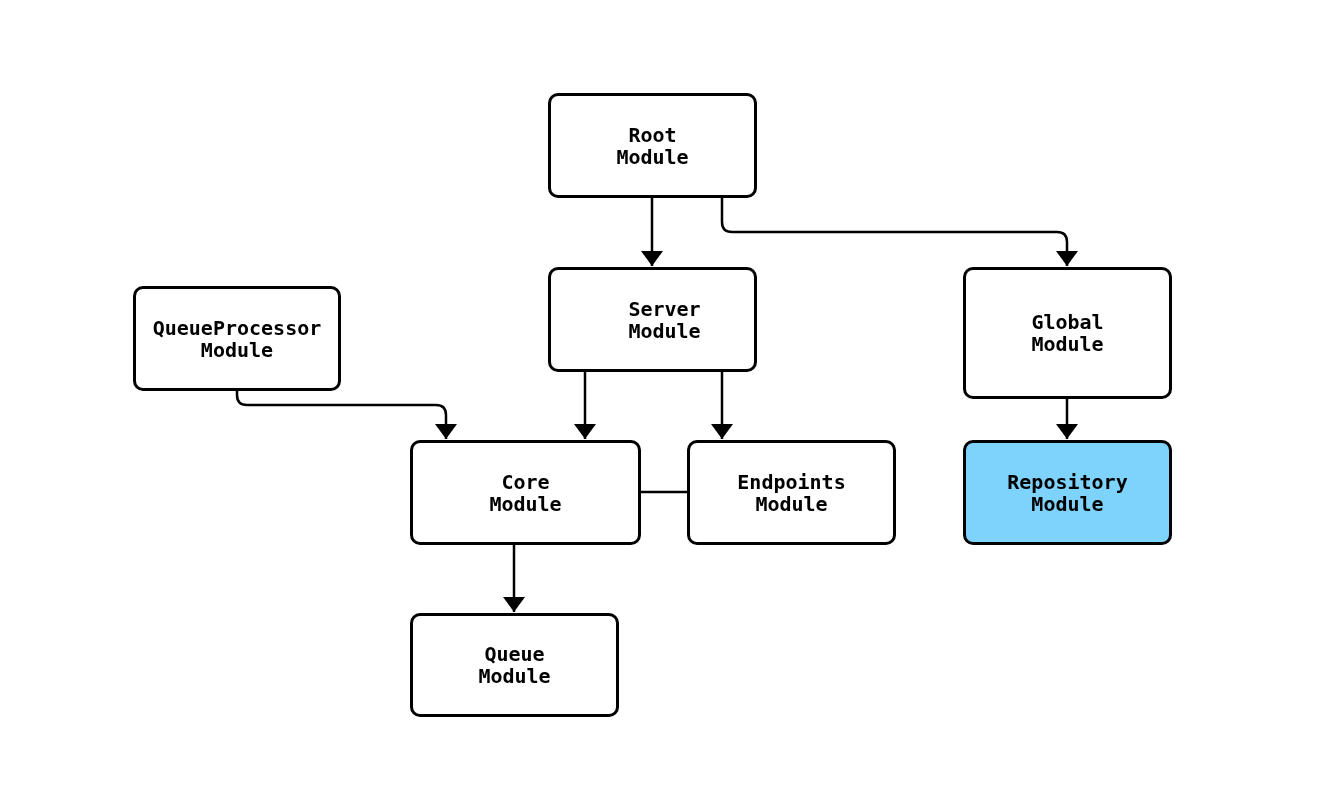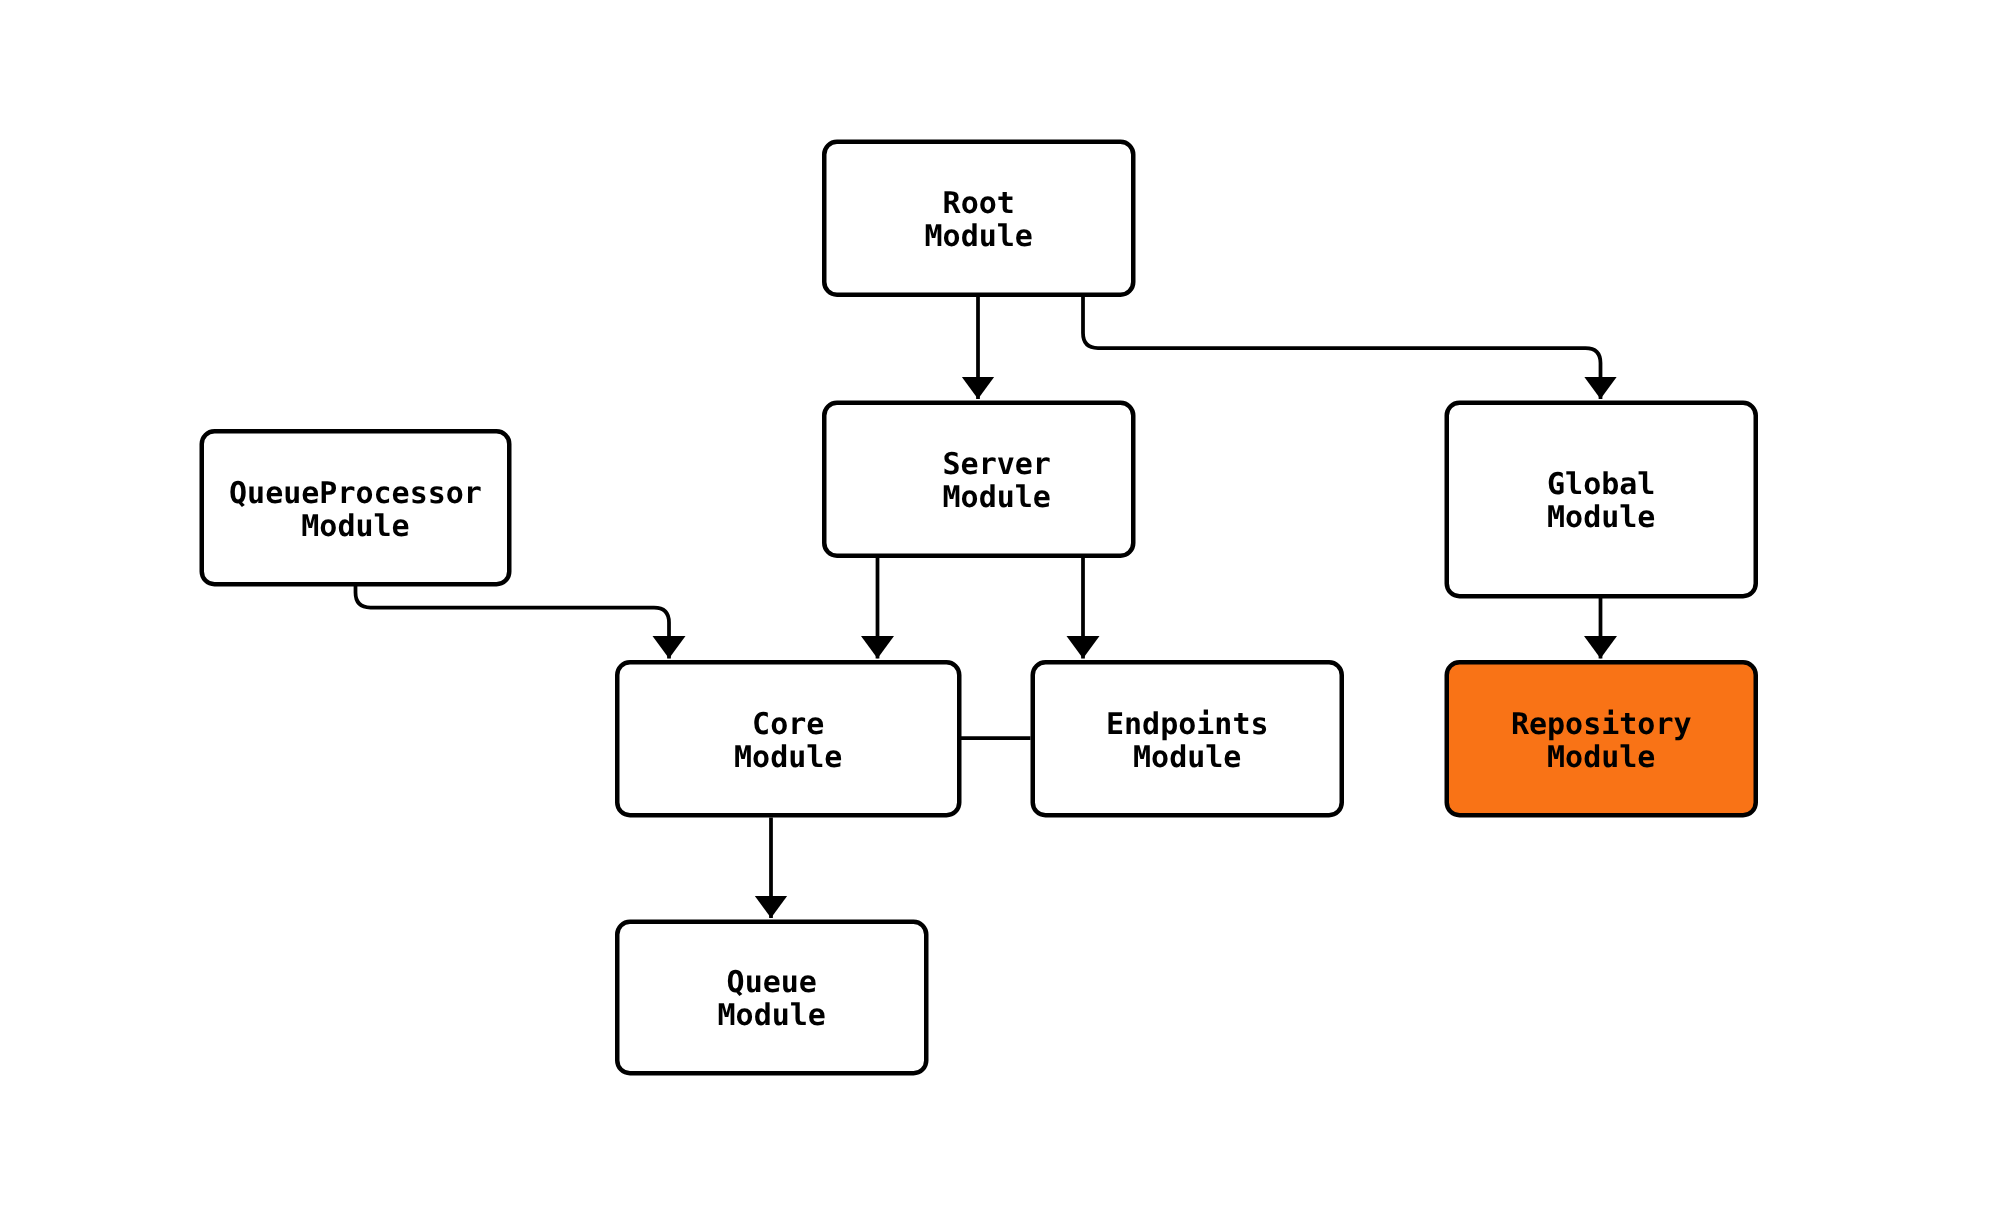--- a/index.html
+++ b/index.html
@@ -65,18 +65,18 @@
   <div class="node" style="left: 133px; top: 267px; width: 208px; height: 105px; border-color: rgb(0, 0, 0); background: rgb(255, 255, 255); color: rgb(0, 0, 0); margin-top: 19px;">QueueProcessor
 Module</div>
   <div class="node" style="left: 548px; top: 267px; width: 209px; height: 105px; border-color: rgb(0, 0, 0); background: rgb(255, 255, 255); color: rgb(0, 0, 0); padding-left: 24px;">Server
 Module</div>
   <div class="node" style="left: 963px; top: 267px; width: 209px; height: 132px; border-color: rgb(0, 0, 0); background: rgb(255, 255, 255); color: rgb(0, 0, 0);">Global
 Module</div>
   <div class="node" style="left: 410px; top: 440px; width: 231px; height: 105px; border-color: rgb(0, 0, 0); background: rgb(255, 255, 255); color: rgb(0, 0, 0);">Core
 Module</div>
   <div class="node" style="left: 687px; top: 440px; width: 209px; height: 105px; border-color: rgb(0, 0, 0); background: rgb(255, 255, 255); color: rgb(0, 0, 0);">Endpoints
 Module</div>
-  <div class="node" style="left: 963px; top: 440px; width: 209px; height: 105px; border-color: rgb(0, 0, 0); background: #f97316; color: rgb(0, 0, 0);">Repository
+  <div class="node" style="left: 963px; top: 440px; width: 209px; height: 105px; border-color: rgb(0, 0, 0); background: #7dd3fc; color: rgb(0, 0, 0);">Repository
 Module</div>
   <div class="node" style="left: 410px; top: 613px; width: 209px; height: 104px; border-color: rgb(0, 0, 0); background: rgb(255, 255, 255); color: rgb(0, 0, 0);">Queue
 Module</div>
 
 </div>
 
 </body></html>

